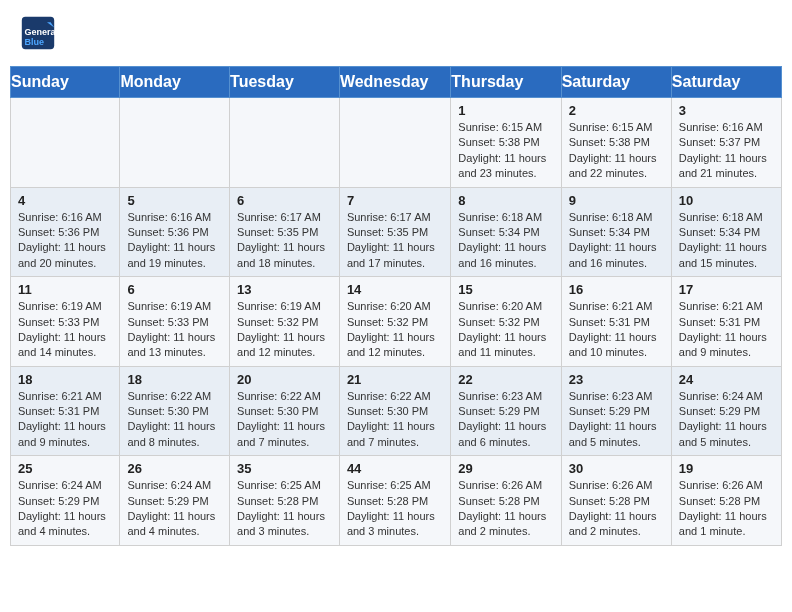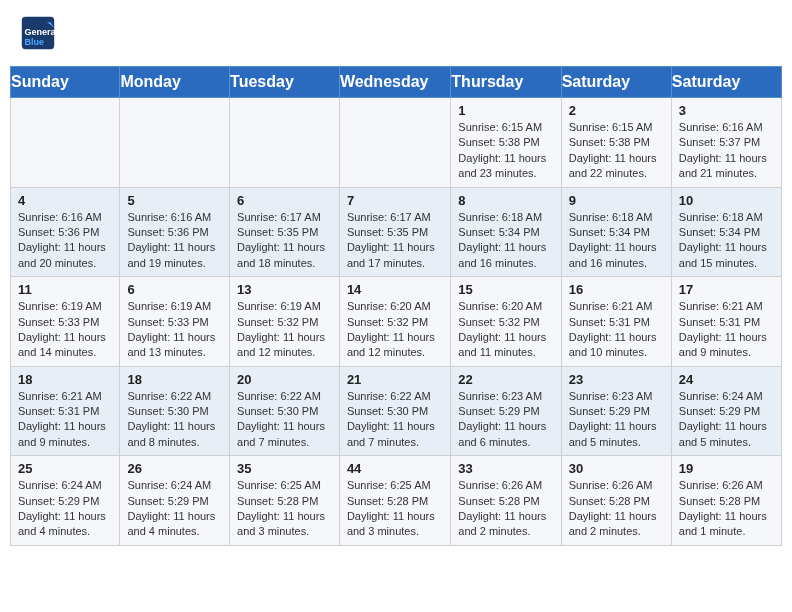--- a/index.html
+++ b/index.html
@@ -299,21 +299,21 @@
 Sunset: 5:28 PM
 Daylight: 11 hours and 3 minutes.</div>
         </td>
         <td>
           <span class="day-number">44</span>
           <div class="day-cell-content">Sunrise: 6:25 AM
 Sunset: 5:28 PM
 Daylight: 11 hours and 3 minutes.</div>
         </td>
         <td>
-          <span class="day-number">33</span>
+          <span class="day-number">29</span>
           <div class="day-cell-content">Sunrise: 6:26 AM
 Sunset: 5:28 PM
 Daylight: 11 hours and 2 minutes.</div>
         </td>
         <td>
           <span class="day-number">30</span>
           <div class="day-cell-content">Sunrise: 6:26 AM
 Sunset: 5:28 PM
 Daylight: 11 hours and 2 minutes.</div>
         </td>

